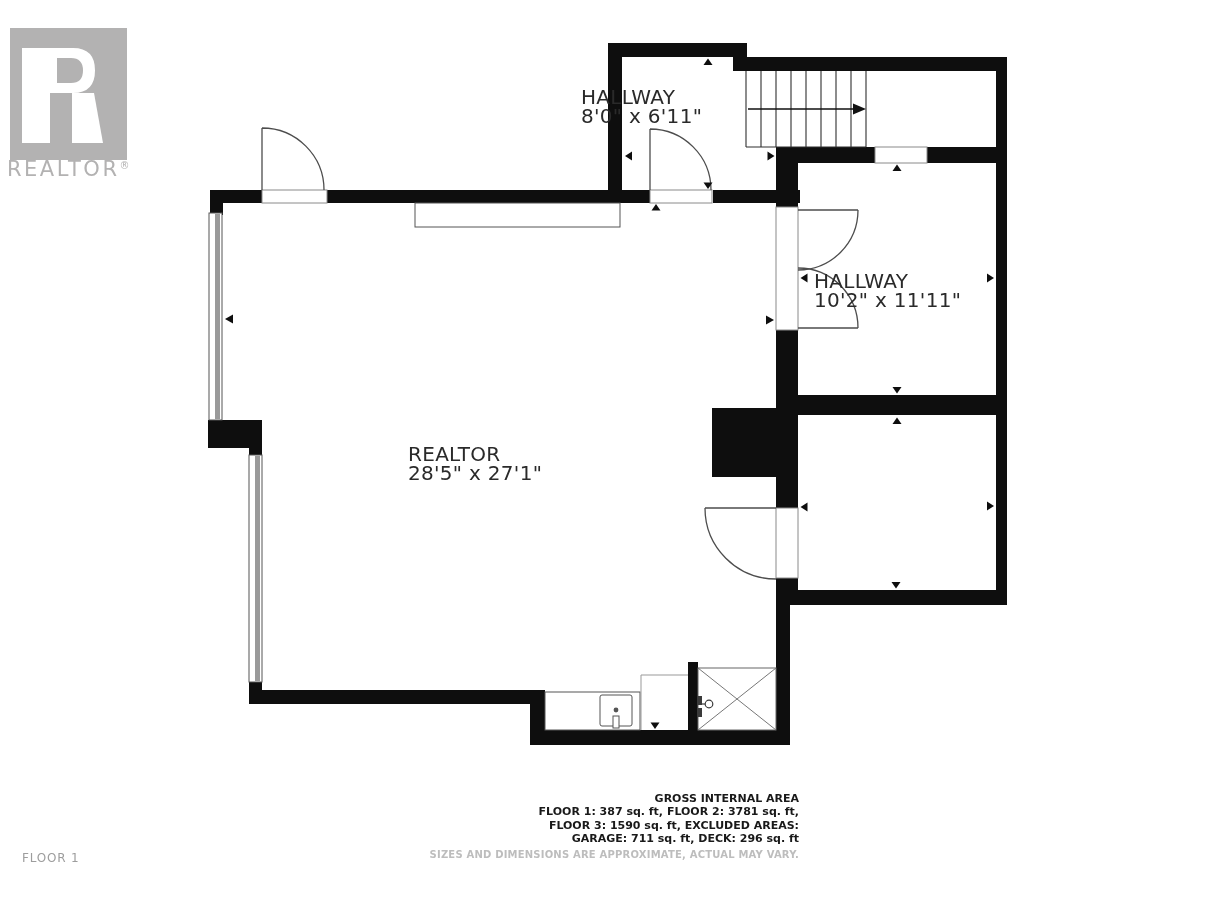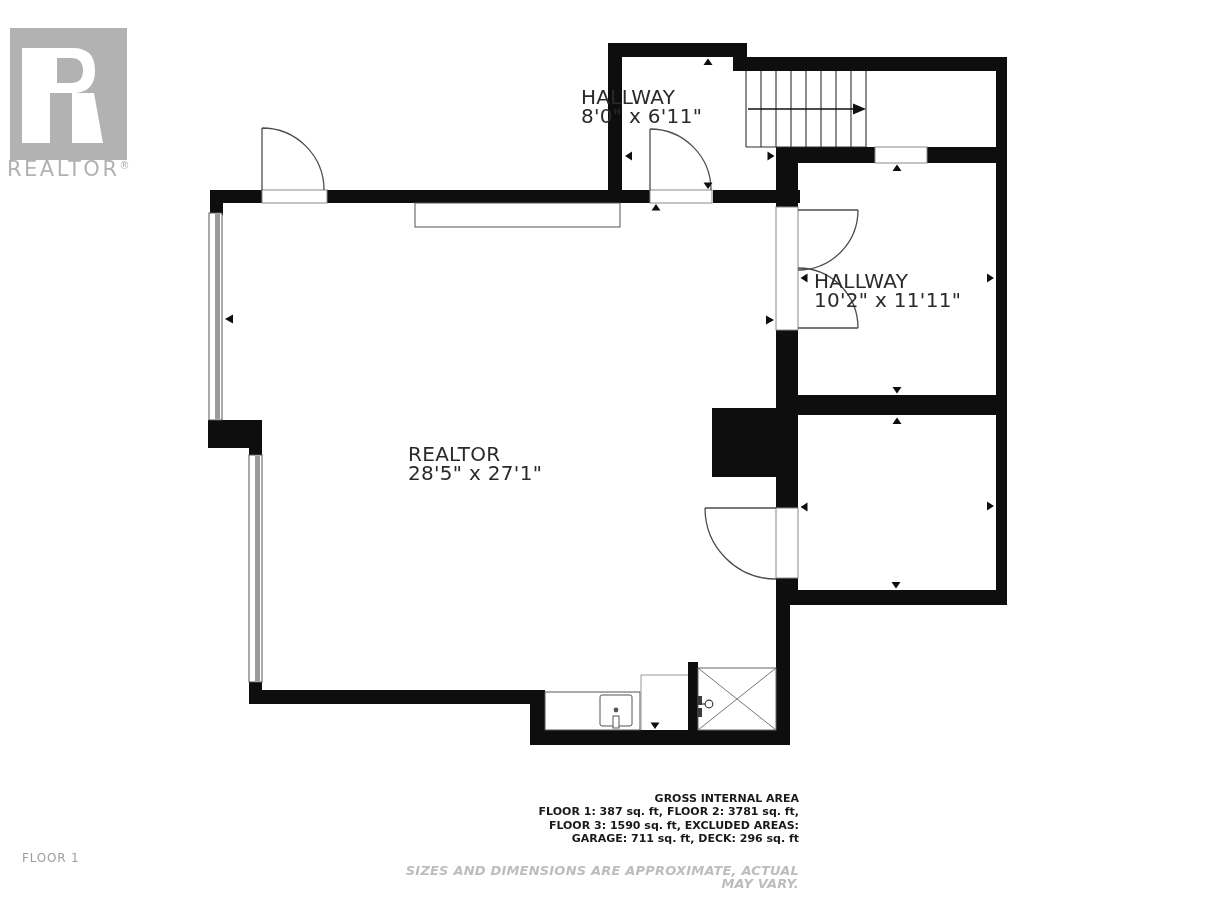--- a/index.html
+++ b/index.html
@@ -8,21 +8,21 @@
     font-family:"DejaVu Sans","Liberation Sans",sans-serif;
   }
   #plan-svg{position:absolute;left:0;top:0;}
   .room-label{position:absolute;text-align:left;color:#2a2a2a;font-size:20px;line-height:19px;letter-spacing:.3px;}
   .room-label .dims{white-space:nowrap;}
   #logo-box{position:absolute;left:10px;top:28px;width:117px;height:132px;background:#b3b2b2;}
   #logo-word{position:absolute;left:7px;top:157px;width:160px;color:#b3b2b2;font-size:21px;letter-spacing:2.5px;white-space:nowrap;}
   #logo-word .reg{font-size:10px;vertical-align:7px;letter-spacing:0;}
   #footer{position:absolute;left:399px;top:792px;width:400px;text-align:right;color:#191919;
           font-size:11px;line-height:13.4px;font-weight:700;}
-  #footer .disclaimer{color:#bdbdbd;font-size:13px;margin-top:18px;letter-spacing:.2px;font-style:italic;}
+  #footer .disclaimer{color:#bdbdbd;font-size:10px;margin-top:2px;letter-spacing:.2px;}
   #floor-label{position:absolute;left:22px;top:851px;color:#9d9d9d;font-size:12px;letter-spacing:.8px;text-align:center;}
 </style>
 </head>
 <body>
 
 <div id="canvas">
 
   <svg id="plan-svg" width="1216" height="912" viewBox="0 0 1216 912">
 
     <g fill="#0e0e0e" shape-rendering="crispEdges">

